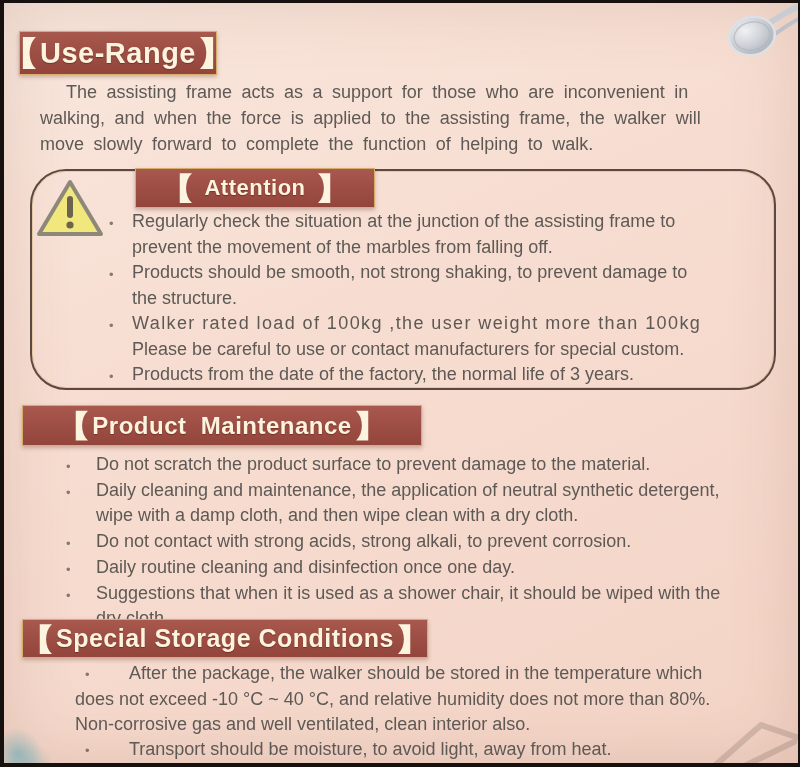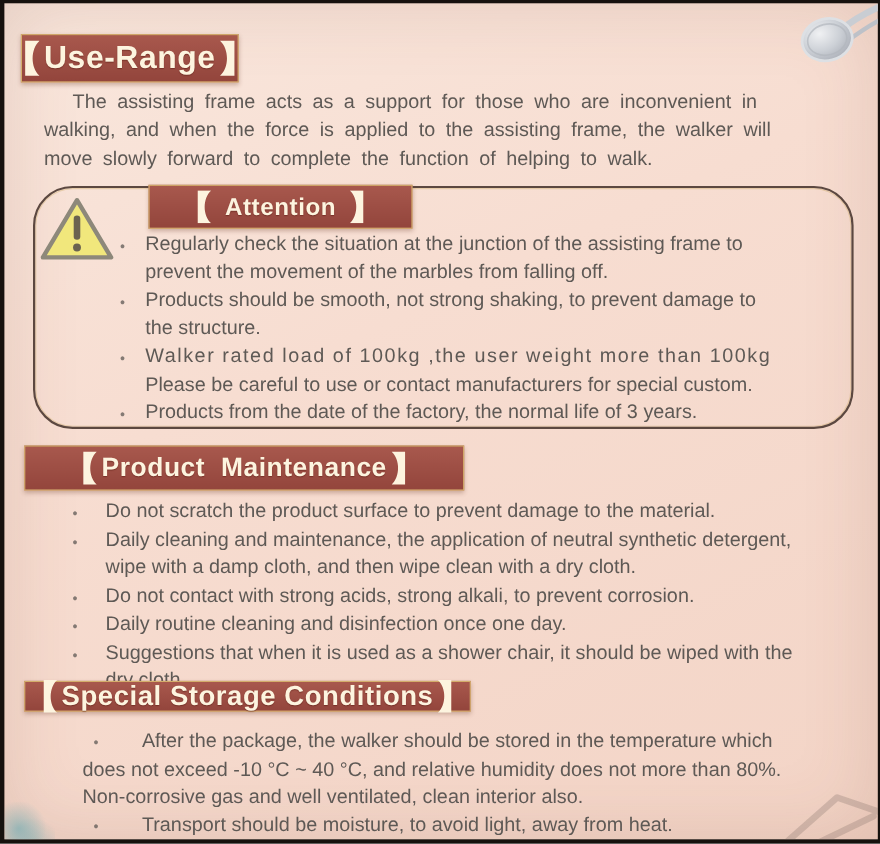--- a/index.html
+++ b/index.html
@@ -19,21 +19,21 @@
     background:linear-gradient(180deg,#a8584d 0%,#93453c 100%);
     border:1px solid rgba(222,192,115,.85);
     color:#fdf4df; font-weight:bold;
     box-shadow:0 2px 4px rgba(95,45,30,.3);
   }
   .sec-title { white-space:pre; text-shadow:0 1px 1px rgba(90,30,20,.55); letter-spacing:.5px; padding:0 4px;text-align:center; }
   .bracket { flex:0 0 auto; display:block; }
   #hdr-use { left:15px; top:28px; width:198px; height:44px; font-size:29px; }
   #hdr-att { left:95px; top:165px; width:240px; height:40px; font-size:22px;margin-left:36px; }
   #hdr-pm  { left:18px; top:402px; width:400px; height:41px; font-size:24px; }
-  #hdr-ss  { left:18px; top:616px; width:406px; height:28px; font-size:25px; }
+  #hdr-ss  { left:18px; top:616px; width:406px; height:39px; font-size:25px; }
 
   
   .body-text { color:#5e5955; }
   #intro {
     position:absolute; left:36px; top:76px; width:730px;
     font-size:18px; line-height:26px; white-space:pre;
     text-indent:26px; word-spacing:4.5px;
   }
 
   

